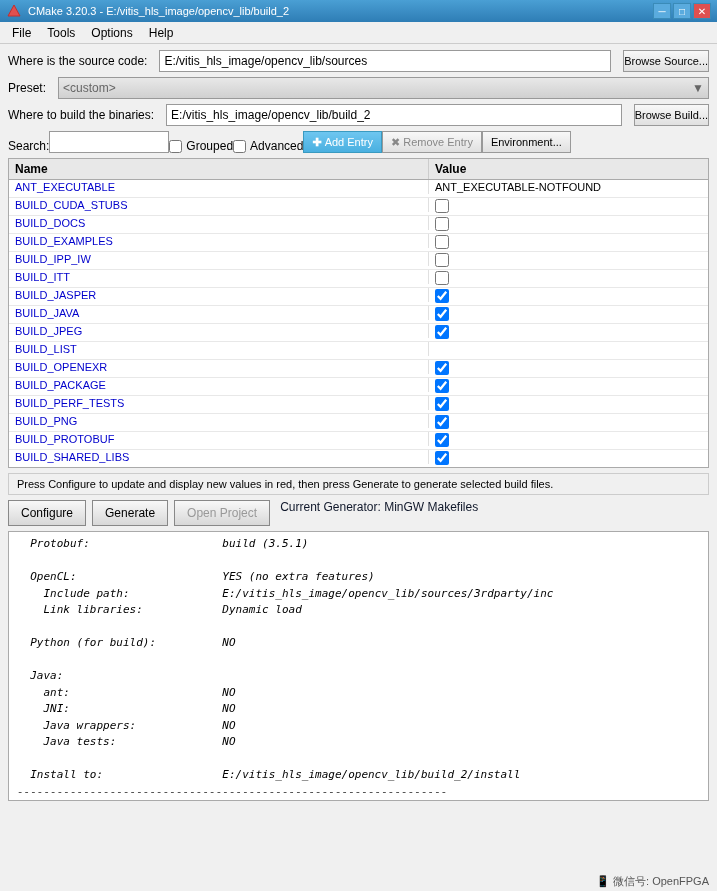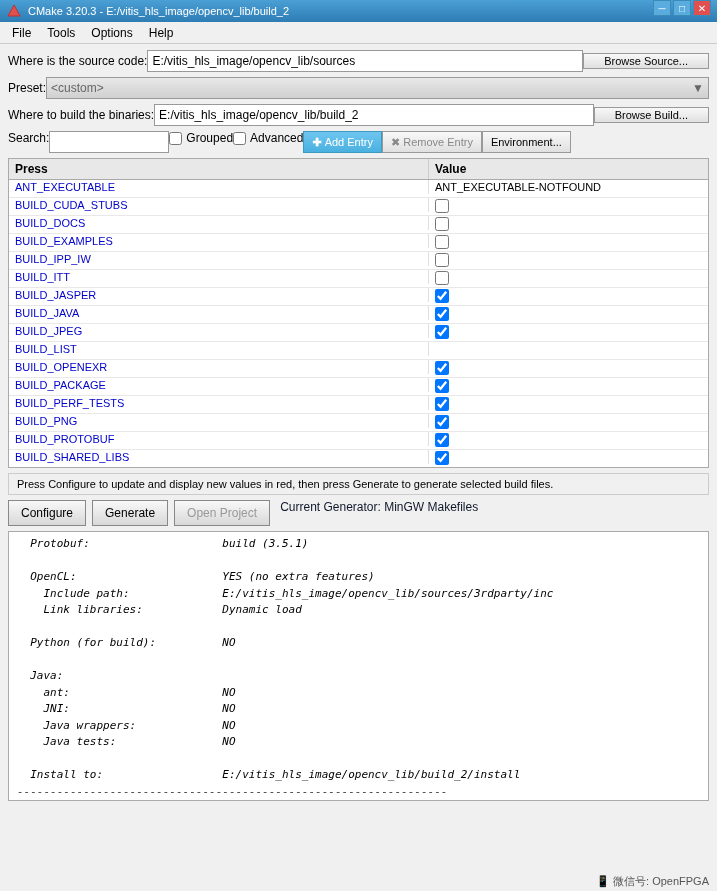--- a/index.html
+++ b/index.html
@@ -12,20 +12,21 @@
       overflow: hidden;
       position: relative;
     }
 
     
     .title-bar {
       background: linear-gradient(to bottom, #4a9fd4, #2e7db5);
       color: white;
       height: 22px;
       display: flex;
+      align-items: center;
       padding: 0 6px;
       justify-content: space-between;
     }
     .title-bar-left {
       display: flex;
       align-items: center;
       gap: 6px;
     }
     .title-bar-icon {
       width: 16px;
@@ -76,49 +77,49 @@
     .main-content {
       background: #f0f0f0;
       padding: 6px 8px;
     }
 
     
     .form-row {
       display: flex;
       align-items: center;
       margin-bottom: 5px;
-      gap: 0;
+      gap: 12px;
     }
     .form-label {
       font-size: 12px;
       color: #000;
       white-space: nowrap;
     }
     .form-input {
       flex: 1;
       height: 22px;
       border: 1px solid #999;
       background: white;
       padding: 2px 4px;
       font-size: 12px;
     }
     .browse-btn {
-      height: 16px;
-      padding: 0 20px;
+      height: 22px;
+      padding: 0 0;
       background: linear-gradient(to bottom, #f8f8f8, #e0e0e0);
       border: 1px solid #999;
       font-size: 11px;
       cursor: pointer;
       white-space: nowrap;
     }
 
     
     .toolbar-row {
       display: flex;
-      align-items: flex-start;
+      align-items: flex-end;
       margin-bottom: 5px;
     }
     .toolbar-label { font-size: 12px; }
     .search-input {
       width: 120px;
       height: 22px;
       border: 1px solid #999;
       background: white;
       padding: 2px 4px;
       font-size: 12px;
@@ -370,21 +371,21 @@
       <span>✖</span>
       <span>Remove Entry</span>
     </button>
     <button class="toolbar-btn btn-env">
       <span>Environment...</span>
     </button>
   </div>
 
   <div class="table-container">
     <div class="table-header">
-      <div class="table-col-name">Press</div>
+      <div class="table-col-name">Name</div>
       <div class="table-col-value">Value</div>
     </div>
     <div id="table-body">
 
     <div class="table-row">
           <div class="table-cell-name">ANT_EXECUTABLE</div>
           <div class="table-cell-value">ANT_EXECUTABLE-NOTFOUND</div>
         </div>
         <div class="table-row">
           <div class="table-cell-name">BUILD_CUDA_STUBS</div>

